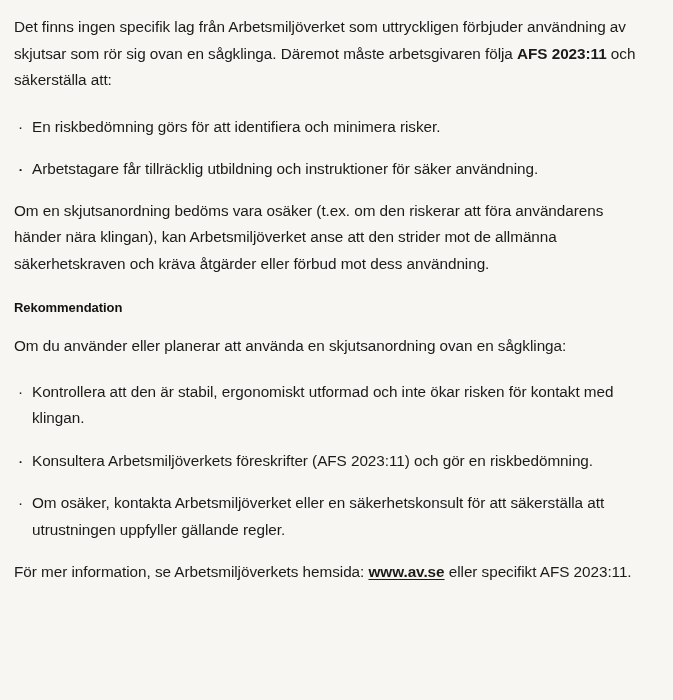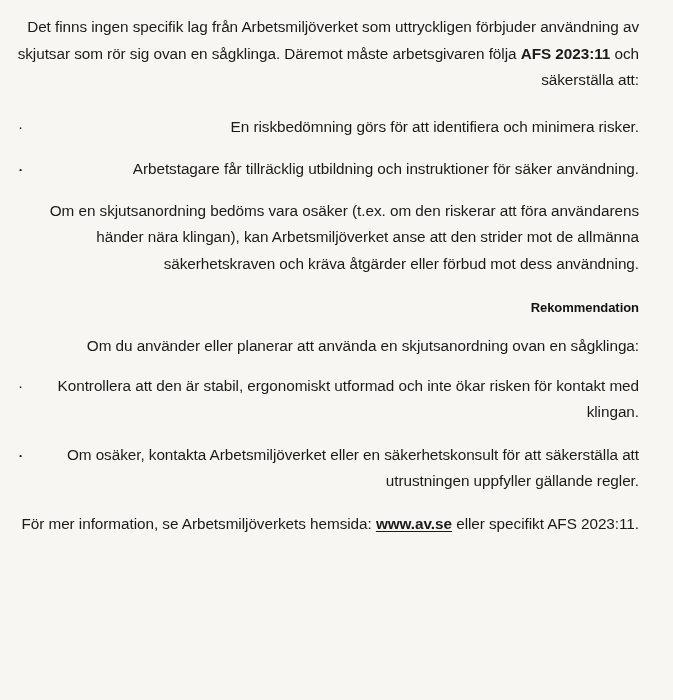--- a/index.html
+++ b/index.html
@@ -13,31 +13,30 @@
     font-family: "Liberation Sans", sans-serif;
     color: #1c1b1a;
     overflow: hidden;
   }
   .page {
     width: 647px;
     height: 700px;
     box-sizing: border-box;
     padding: 14px 8px 0 14px;
     background: #f7f6f3;
-    text-align: right;
   }
   p.para {
     margin: 0 0 14px 0;
     font-size: 15.3px;
     line-height: 26.5px;
     letter-spacing: -0.05px;
     color: #1c1b1a;
   }
   p.para.tight {
-    margin-bottom: 9px;
+    margin-bottom: 15px;
   }
   ul.bullets {
     list-style: none;
     margin: 0 0 10px 0;
     padding: 0;
   }
   ul.bullets li {
     position: relative;
     padding-left: 18px;
     margin: 0 0 16px 0;
@@ -104,21 +103,21 @@
 
   <h2 class="heading">Rekommendation</h2>
 
   <p class="para tight">Om du använder eller planerar att använda en skjutsanordning ovan en sågklinga:</p>
 
   <div class="block-gap-4"></div>
 
   <ul class="bullets">
     <li><span class="dot">·</span><span>Kontrollera att den är stabil, ergonomiskt utformad och inte ökar risken för kontakt med klingan.</span></li>
     <li><span class="dot">·</span></li>
-    <li><span class="dot">·</span></li>
+    <li><span class="dot">·</span><span>Konsultera Arbetsmiljöverkets föreskrifter (AFS 2023:11) och gör en riskbedömning.</span></li>
     <li><span class="dot">·</span><span>Om osäker, kontakta Arbetsmiljöverket eller en säkerhetskonsult för att säkerställa att utrustningen uppfyller gällande regler.</span></li>
   </ul>
 
   <div class="block-gap-5"></div>
 
   <p class="para"><span>För mer information, se Arbetsmiljöverkets hemsida: </span><a class="link" href="#">www.av.se</a><span> eller specifikt AFS 2023:11.</span></p>
 
 </div>
 
 </body></html>

